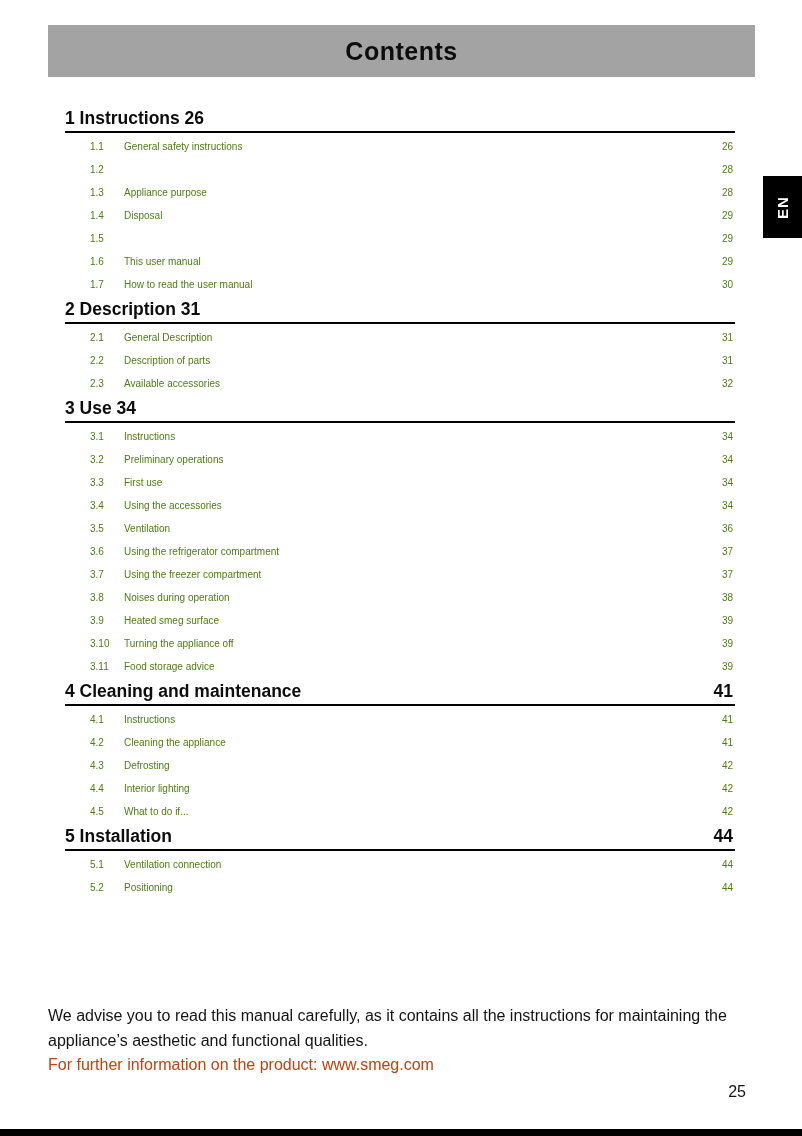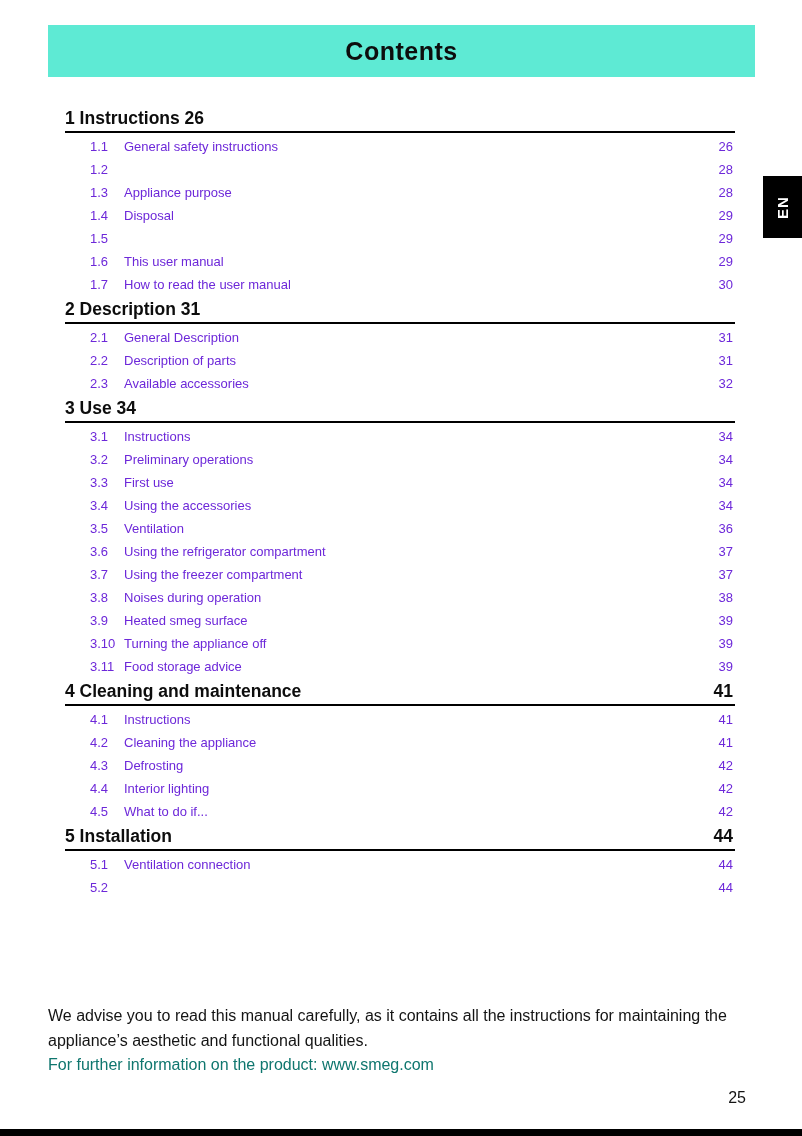--- a/index.html
+++ b/index.html
@@ -15,21 +15,21 @@
     height: 1136px;
     background: #ffffff;
     overflow: hidden;
   }
   .header-bar {
     position: absolute;
     left: 48px;
     top: 25px;
     width: 707px;
     height: 52px;
-    background: #5eead4;
+    background: #a3a3a3;
     display: flex;
     align-items: center;
     justify-content: center;
   }
   .header-title {
     font-size: 25px;
     font-weight: bold;
     color: #0d0d0d;
     letter-spacing: 0.5px;
   }
@@ -70,23 +70,23 @@
     border-bottom: 2px solid #000000;
     padding-bottom: 2px;
     margin-top: 3px;
   }
   .toc-section:first-child .sec-head { margin-top: 16px; }
   .sec-page { font-weight: bold; padding-right: 2px; }
   .sec-items { padding-top: 2px; }
   .toc-item {
     display: flex;
     align-items: baseline;
-    font-size: 13px;
+    font-size: 10px;
     line-height: 23px;
-    color: #6d28d9;
+    color: #4d7c0f;
     padding-left: 25px;
     justify-content: center;
   }
   .item-num { width: 34px; flex: none; }
   .item-title { flex: 1 1 auto; }
   .item-page { margin-left: auto; text-align: right; padding-right: 2px; }
   .footer-advice {
     position: absolute;
     left: 48px;
     top: 1003px;
@@ -94,29 +94,28 @@
     font-size: 16px;
     line-height: 25px;
     color: #141414;
   }
   .footer-info {
     position: absolute;
     left: 48px;
     top: 1056px;
     width: 712px;
     font-size: 16px;
-    color: #0f766e;
+    color: #c2410c;
   }
   .page-num {
     position: absolute;
     right: 56px;
     top: 1083px;
     font-size: 16px;
     color: #141414;
-    margin-top: 6px;
   }
   .bottom-bar {
     position: absolute;
     left: 0;
     bottom: 0;
     width: 802px;
     height: 7px;
     background: #000000;
   }
 </style>
@@ -327,20 +326,21 @@
     </div>
     <div class="sec-items">
   <div class="toc-item">
     <span class="item-num">5.1</span>
     <span class="item-title">Ventilation connection</span>
     <span class="item-page">44</span>
   </div>
 
   <div class="toc-item">
     <span class="item-num">5.2</span>
+    <span class="item-title">Positioning</span>
     <span class="item-page">44</span>
   </div>
 </div>
   </section>
 </div>
 
   <p class="footer-advice">We advise you to read this manual carefully, as it contains all the instructions for maintaining the appliance’s aesthetic and functional qualities.</p>
   <p class="footer-info">For further information on the product: www.smeg.com</p>
   <div class="page-num">25</div>
 

